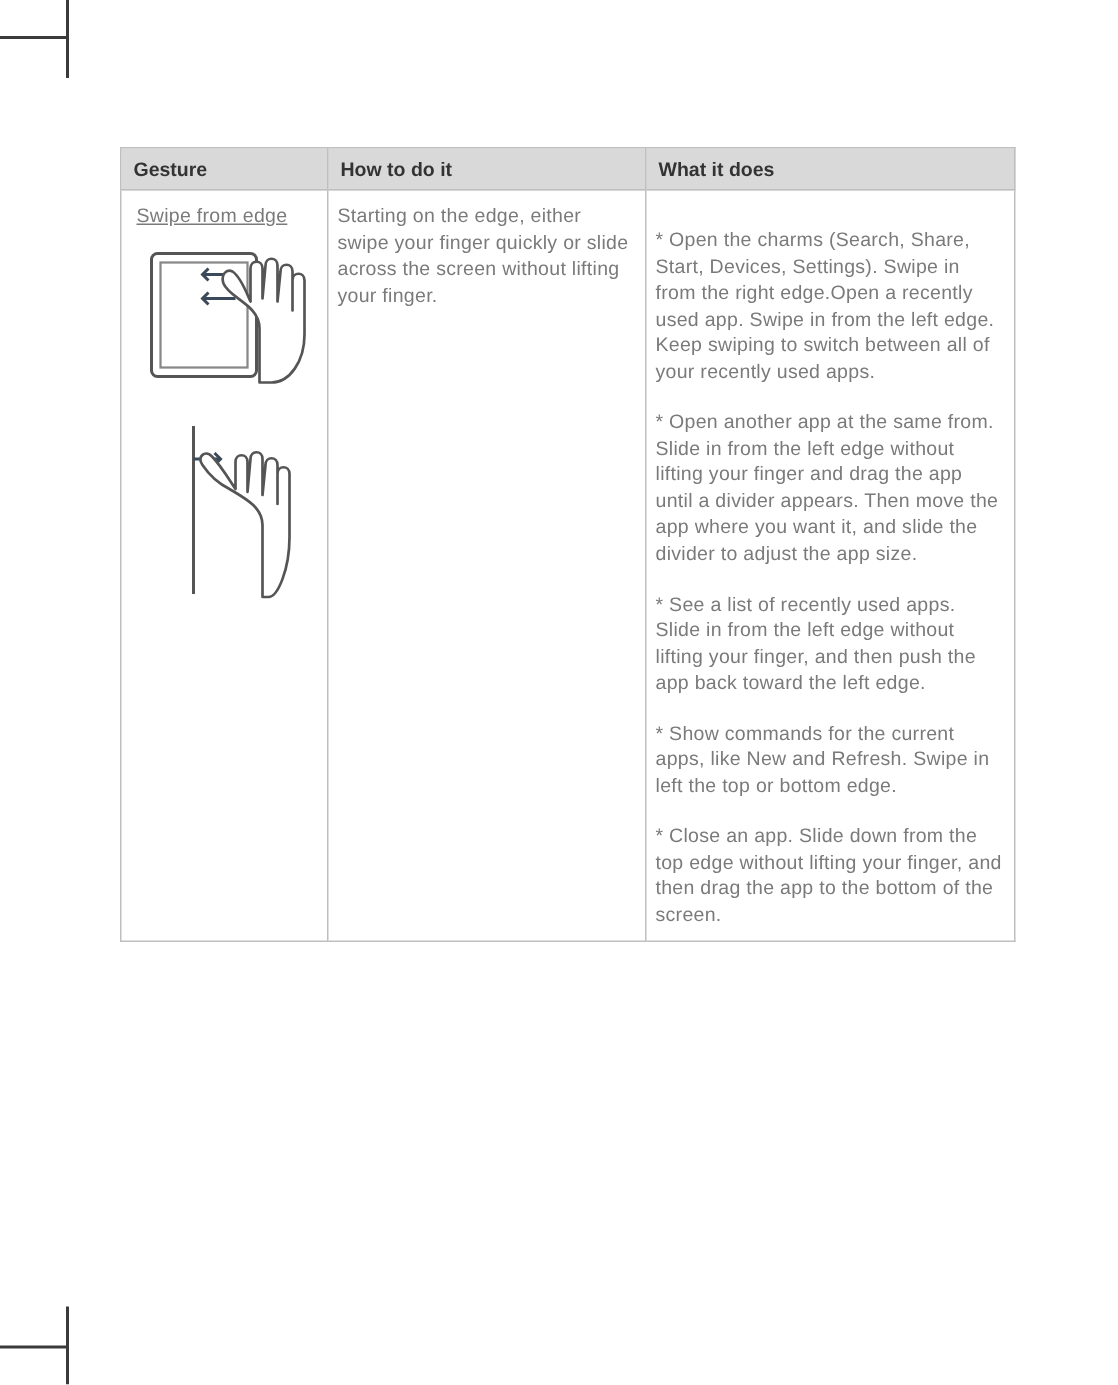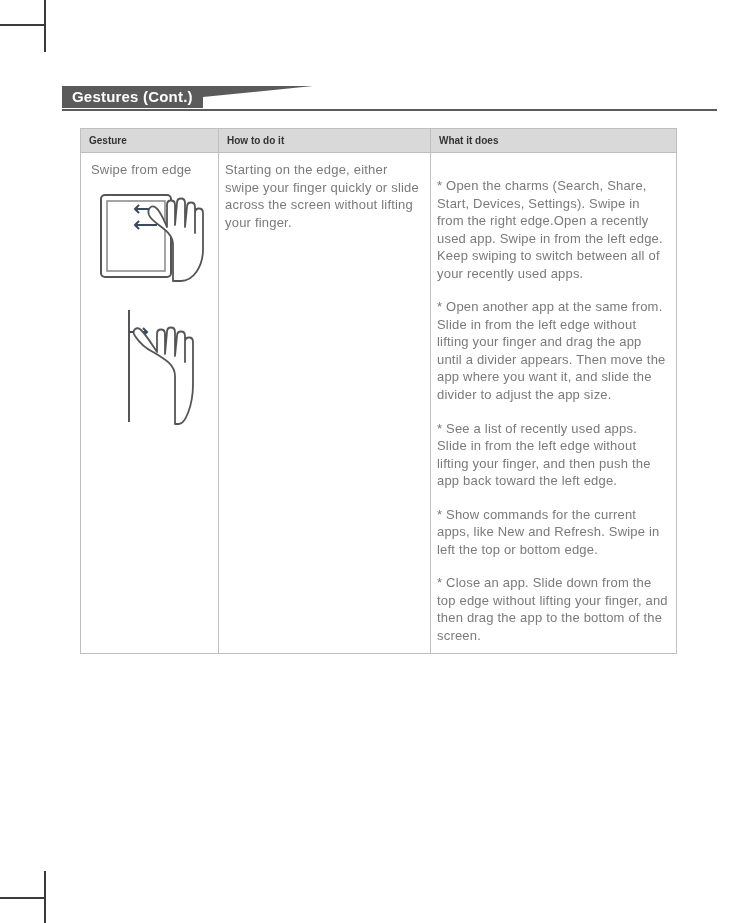--- a/index.html
+++ b/index.html
@@ -97,39 +97,40 @@
     width: 597px;
     border-collapse: collapse;
     margin-left: 18px;
     margin-top: 12px;
     table-layout: fixed;
   }
   table.gestures th {
     background: #d9d9d9;
     color: #333333;
     font-weight: bold;
-    font-size: 10px;
+    font-size: 13px;
     text-align: left;
     padding: 6px 8px;
     border: 1px solid #bfbfbf;
   }
   table.gestures td {
     border: 1px solid #bfbfbf;
     vertical-align: top;
     padding: 8px 6px;
     font-size: 13px;
     line-height: 1.35;
     color: #7a7a7a;
     letter-spacing: 0.2px;
   }
   .col-gesture { width: 138px; }
   .col-how { width: 212px; }
 
   .gesture-cell {
     text-align: center;
+    text-decoration: underline;
   }
   .gesture-label {
     text-align: left;
     padding-left: 4px;
     margin-bottom: 10px;
     color: #7a7a7a;
   }
   .what-cell p {
     margin: 16px 0 10px 0;
   }
@@ -146,24 +147,20 @@
 <body>
 
 <div class="page">
   <div class="tick-top-h"></div>
   <div class="tick-top-v"></div>
   <div class="tick-bot-h"></div>
   <div class="tick-bot-v"></div>
 
   <div class="content">
 
-    <div class="section-title-row">
-      <div class="ribbon-line"></div>
-      <span class="section-title">Gestures (Cont.)</span><span class="ribbon-tail"></span>
-    </div>
 
     <table class="gestures">
       <colgroup>
         <col class="col-gesture">
         <col class="col-how">
         <col>
       </colgroup>
       <thead>
         <tr>
           <th>Gesture</th>

